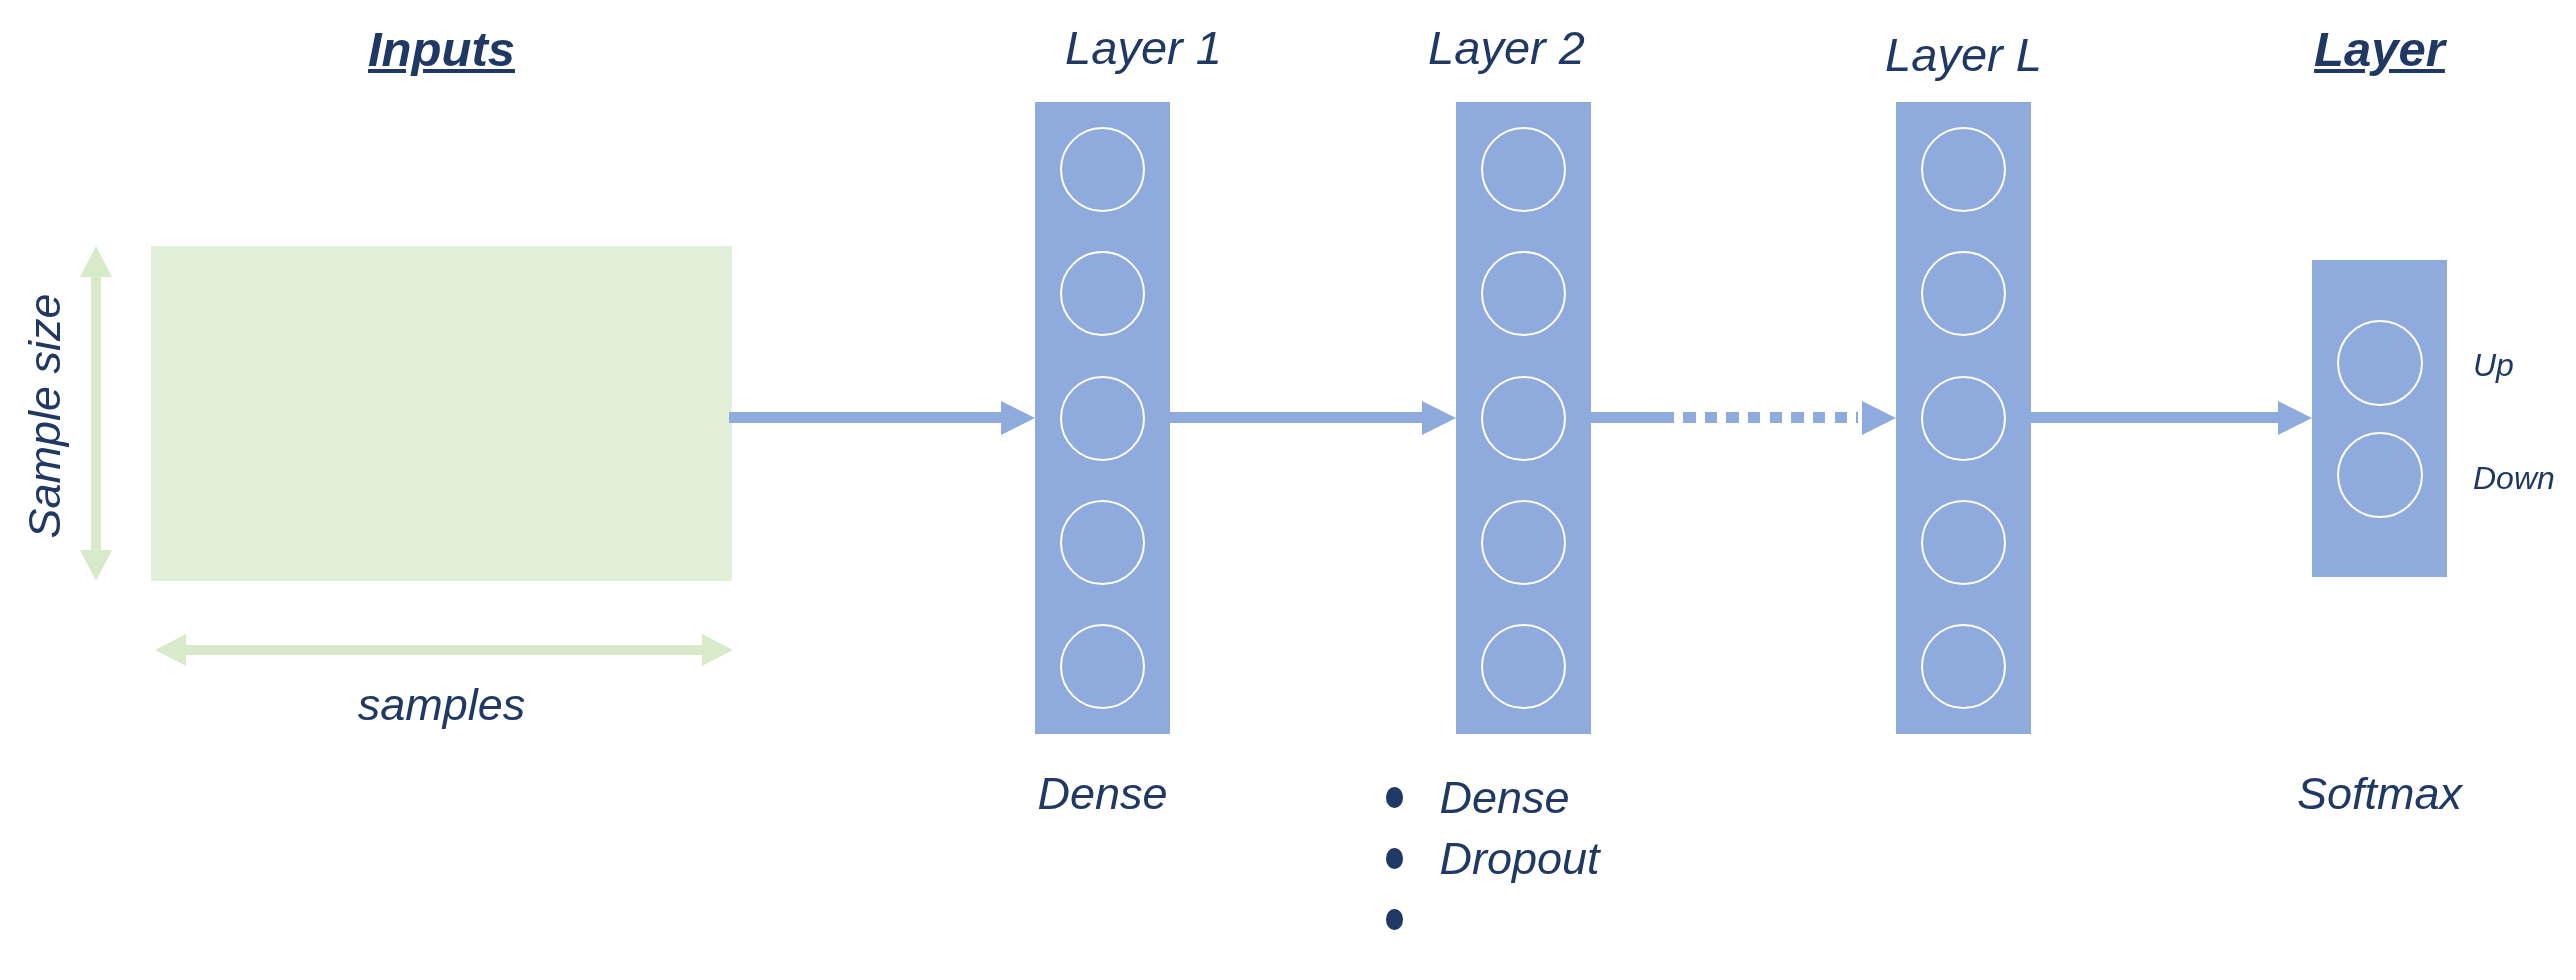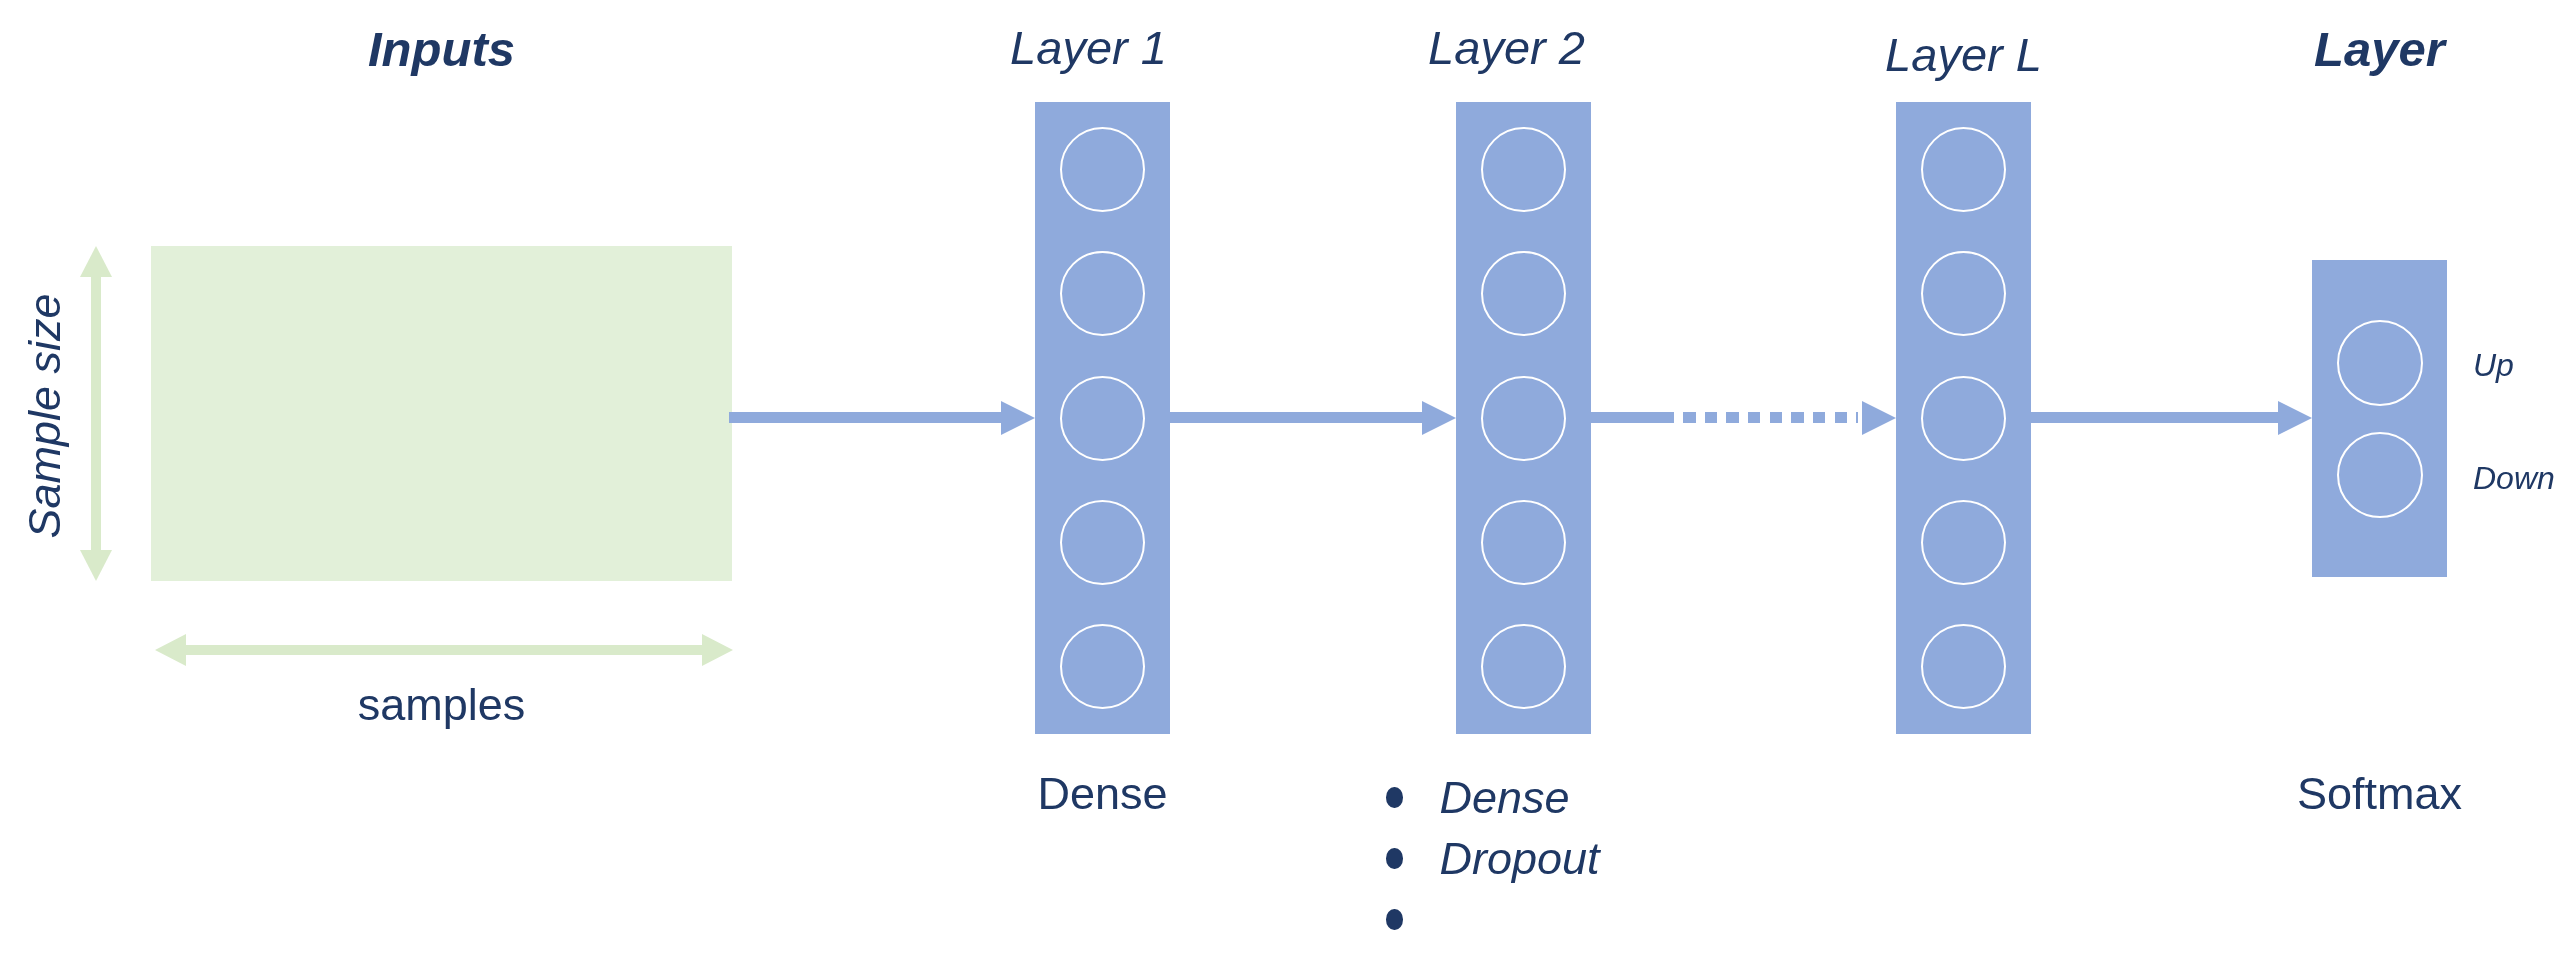--- a/index.html
+++ b/index.html
@@ -8,28 +8,28 @@
     width:2698px;height:981px;
     overflow:hidden;
     font-family:"Liberation Sans", sans-serif;
     color:#1F3864;
   }
   .abs{position:absolute;}
 
   
   .title{
     font-size:49px;font-weight:bold;font-style:italic;
-    text-align:center;color:#1F3864;white-space:nowrap;
+    text-align:center;color:#1F3864;white-space:nowrap;text-decoration:underline;
   }
   .layer-label{
     font-size:47px;font-style:italic;text-align:center;
     color:#1F3864;white-space:nowrap;
   }
   .sub-label{
-    font-size:45px;text-align:center;
+    font-size:45px;font-style:italic;text-align:center;
     color:#1F3864;white-space:nowrap;
   }
   .side-label{
     font-size:32px;font-style:italic;color:#1F3864;white-space:nowrap;
   }
   .vlabel{
     width:408px;text-align:center;transform:rotate(-90deg);
     font-size:45px;font-style:italic;white-space:nowrap;
   }
 
@@ -112,21 +112,21 @@
   <div class="head-right"></div>
 </div>
 
 <div class="abs sub-label" style="left:151px;top:679px;width:581px;">samples</div>
 
 <div class="abs flow" style="left:729px;width:306px;">
   <div class="shaft"></div>
   <div class="head"></div>
 </div>
 
-<div class="abs layer-label" style="left:934px;top:19.6px;width:309px;">Layer 1</div>
+<div class="abs layer-label" style="left:989px;top:19.6px;width:309px;">Layer 1</div>
 <div class="abs layer-rect" style="left:1035px;">
     <div class="node"></div>
     <div class="node"></div>
     <div class="node"></div>
     <div class="node"></div>
     <div class="node"></div>
   </div>
 <div class="abs sub-label" style="left:948px;top:768px;width:309px;">Dense</div>
 
 <div class="abs flow" style="left:1170px;width:286px;">

